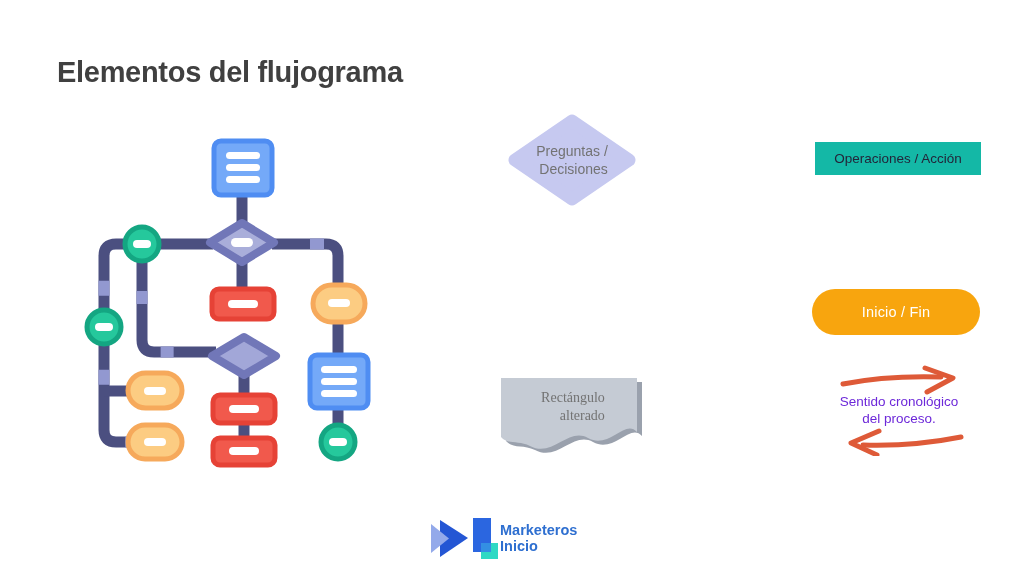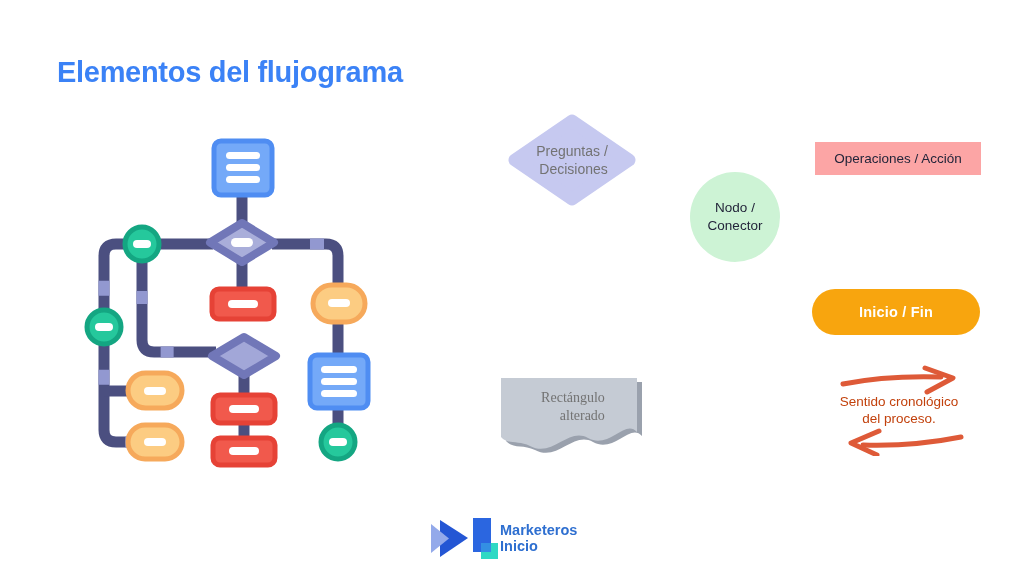--- a/index.html
+++ b/index.html
@@ -7,21 +7,21 @@
     width:1024px; height:576px;
     background:#ffffff;
     font-family:"Liberation Sans", sans-serif;
     position:relative; overflow:hidden;
     color:#23253a;
   }
   .canvas { position:absolute; inset:0; width:1024px; height:576px; }
 
   .title {
     position:absolute; left:57px; top:56px;
-    font-size:29px; font-weight:700; color:#3b82f6;
+    font-size:29px; font-weight:700; color:#404040;
     letter-spacing:-0.3px;
   }
 
   .flowchart-svg { position:absolute; left:80px; top:125px; }
 
   .legend-label {
     position:absolute; display:flex; align-items:center; justify-content:center;
     text-align:right; white-space:pre-line;
     font-size:14px; line-height:1.32; color:#737373;
   }
@@ -32,47 +32,47 @@
 
   .nodo-circle {
     position:absolute; left:690px; top:172px; width:90px; height:90px;
     background:#cdf3d5; border-radius:50%;
     display:flex; align-items:center; justify-content:center;
     text-align:center; white-space:pre-line; font-size:13.5px; line-height:1.32;
   }
 
   .operaciones-rect {
     position:absolute; left:815px; top:142px; width:166px; height:33px;
-    background:#fca5a5;
+    background:#14b8a6;
     display:flex; align-items:center; justify-content:center;
     font-size:13.5px;
   }
 
   .entrada-wrap { position:absolute; left:506px; top:269px; width:148px; height:67px; }
   .entrada-wrap svg { position:absolute; left:0; top:0; }
   .entrada-text { left:6px; top:0; width:140px; height:67px; }
 
   .inicio-pill {
     position:absolute; left:812px; top:289px; width:168px; height:46px;
     background:#f8a50e; border-radius:23px;
     display:flex; align-items:center; justify-content:center;
-    color:#ffffff; font-weight:700; font-size:14.5px; letter-spacing:0.2px;
+    color:#ffffff; font-weight:400; font-size:14.5px; letter-spacing:0.2px;
   }
 
   .rectangulo-wrap { position:absolute; left:498px; top:375px; width:150px; height:88px; }
   .rectangulo-wrap svg { position:absolute; left:0; top:0; }
   .rectangulo-text { left:0; top:8px; width:150px; height:48px;font-family:Liberation Serif, serif; }
 
   .arrow-svg { position:absolute; }
   .arrow-right { left:838px; top:365px; }
   .arrow-left  { left:838px; top:424px; }
   .sentido-text {
     position:absolute; left:810px; top:394px; width:178px;
     text-align:center; white-space:pre-line; font-size:13.5px; line-height:1.25;
-    color:#c2410c;
+    color:#6d28d9;
   }
 
   .logo-wrap { position:absolute; left:428px; top:516px; width:170px; height:46px; }
   .logo-mark { position:absolute; left:0; top:0; }
   .logo-text { position:absolute; left:72px; top:6px; color:#2e6fd0; font-weight:700;
                font-size:14.5px; line-height:1.12; }
 </style>
 </head>
 <body>
 
@@ -168,24 +168,20 @@
       <path d="M64,7 L121,46 L64,85 L7,46 Z" fill="#c6c9f0" stroke="#c6c9f0" stroke-width="13" stroke-linejoin="round"></path>
     </svg>
     <div class="legend-label diamond-text">Preguntas /
 Decisiones</div>
   </div>
 
   <div class="operaciones-rect">
     <span>Operaciones / Acción</span>
   </div>
 
-  <div class="nodo-circle">
-    <span style="white-space:pre-line">Nodo /
-Conector</span>
-  </div>
 
 
   <div class="inicio-pill">
     <span>Inicio / Fin</span>
   </div>
 
   <div class="rectangulo-wrap">
     <svg width="150" height="88" viewBox="0 0 150 88">
       <path d="M3,3 L139,3 L139,57 C127,43 111,75 90,63 C70,52 55,83 32,71 C20,65 10,70 3,62 Z" fill="#9aa1ad" transform="translate(5,4)"></path>
       <path d="M3,3 L139,3 L139,57 C127,43 111,75 90,63 C70,52 55,83 32,71 C20,65 10,70 3,62 Z" fill="#c5cbd4"></path>

